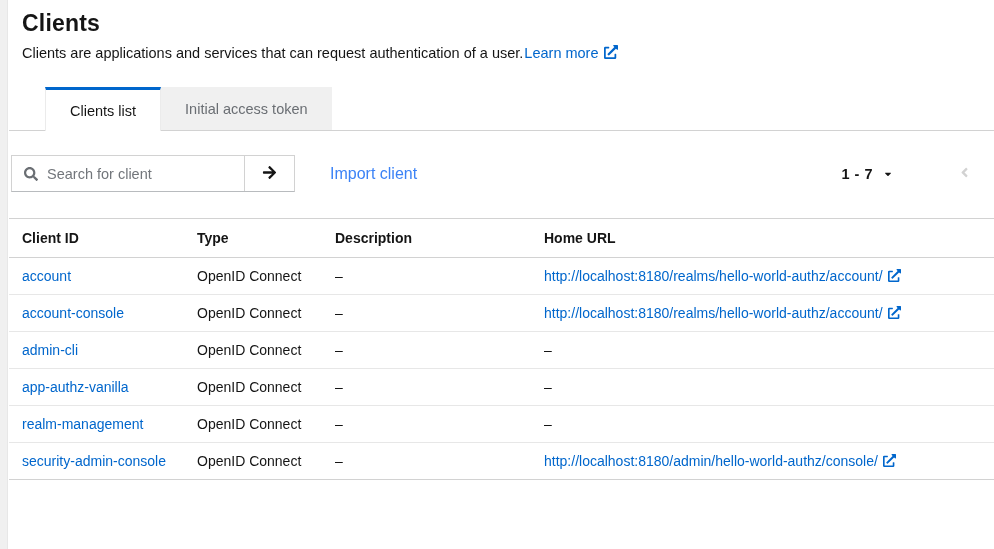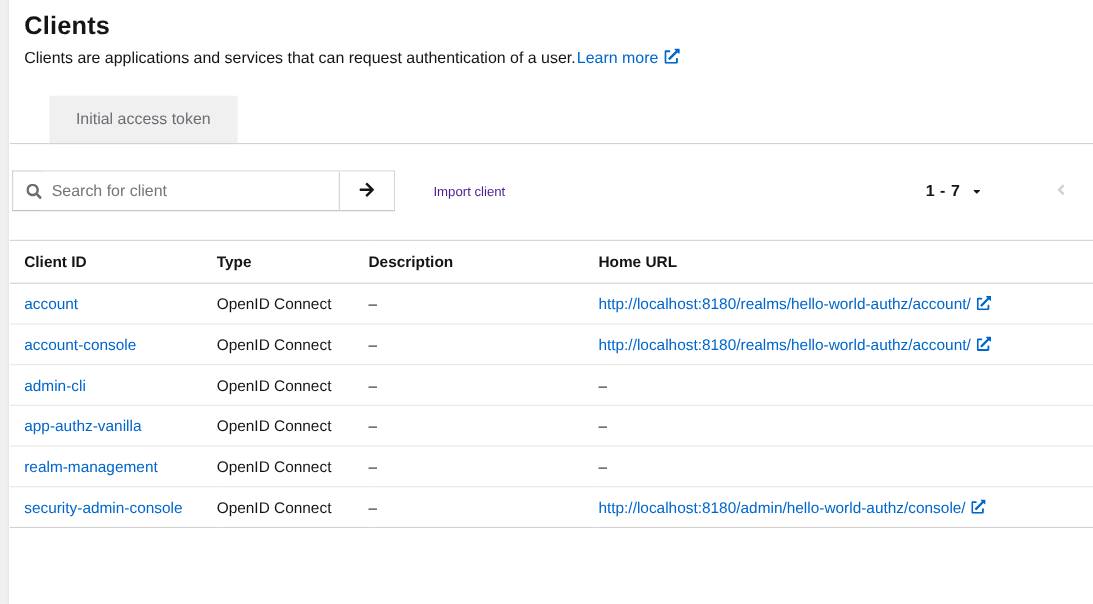--- a/index.html
+++ b/index.html
@@ -33,40 +33,40 @@
   .tab.active {
     background: #ffffff; color: #151515;
     border-top: 3px solid #0066cc;
     border-left: 1px solid #ebebeb; border-right: 1px solid #ebebeb;
   }
   .tab.inactive { background: #f0f0f0; color: #6a6e73; border-bottom: 1px solid #d2d2d2; }
 
   
   .toolbar { display: flex; align-items: center; padding: 24px 14px 26px 2px; }
   .search-group {
-    display: flex; align-items: stretch; width: 348px; height: 37px;
+    display: flex; align-items: stretch; width: 284px; height: 37px;
     border: 1px solid #d2d2d2; border-bottom-color: #b8bbbe; background: #fff;
   }
   .search-icon { display: flex; align-items: center; padding-left: 12px; color: #6a6e73; }
   .search-input {
     flex: 1; border: none; outline: none; padding: 0 8px 0 9px;
     font-size: 14.5px; font-family: "Liberation Sans", sans-serif; color: #151515; min-width: 0;
   }
   .search-input::placeholder { color: #72767b; opacity: 1; }
   .search-submit {
     width: 50px; display: flex; align-items: center; justify-content: center;
     background: #fff; border: none; border-left: 1px solid #d2d2d2; cursor: pointer; color: #151515;
   }
   .btn-primary {
     margin-left: 20px; background: #0066cc; color: #ffffff; border: none; border-radius: 3px;
     font-size: 14.5px; font-family: "Liberation Sans", sans-serif;
     padding: 9px 17px; cursor: pointer; line-height: 19px;
   }
   .link-button {
-    margin-left: 35px; background: none; border: none; color: #4c1d95; font-size: 12px;
+    margin-left: 35px; background: none; border: none; color: #3b82f6; font-size: 16px;
     font-family: "Liberation Sans", sans-serif; cursor: pointer; padding: 0;
   }
   .pagination { margin-left: auto; display: flex; align-items: center; }
   .pagination-toggle {
     display: flex; align-items: center; gap: 10px; background: none; border: none; cursor: pointer;
     font-family: "Liberation Sans", sans-serif; font-size: 14.5px; color: #151515;
   }
   .pagination-range { font-weight: 700; letter-spacing: 0.5px; }
   .caret-icon { color: #151515; display: flex; }
   .pagination-prev {
@@ -97,20 +97,23 @@
     <h1 class="page-title">Clients</h1>
     <div class="page-sub">
       <span>Clients are applications and services that can request authentication of a user.</span><a class="learn-more"><span>Learn more</span><span class="ext-icon"><svg width="14" height="14" viewBox="0 0 512 512" fill="#0066cc">
               <path d="M432 320h-32a16 16 0 0 0-16 16v112H64V128h112a16 16 0 0 0 16-16V80a16 16 0 0 0-16-16H48a48 48 0 0 0-48 48v352a48 48 0 0 0 48 48h352a48 48 0 0 0 48-48V336a16 16 0 0 0-16-16zM488 0H360c-21.37 0-32.05 25.91-17 41l35.73 35.73L135 320.37a24 24 0 0 0 0 34L157.67 377a24 24 0 0 0 34 0l243.61-243.68L471 169c15 15 41 4.5 41-17V24a24 24 0 0 0-24-24z"></path>
             </svg></span></a>
     </div>
   </div>
 
   <div class="tabs">
     <div class="tab-spacer"></div>
+    <div class="tab active">
+      <span>Clients list</span>
+    </div>
     <div class="tab inactive">
       <span>Initial access token</span>
     </div>
   </div>
 
   <div class="toolbar">
     <div class="search-group">
       <span class="search-icon">
         <svg width="14" height="14" viewBox="0 0 512 512" fill="#6a6e73">
             <path d="M505 442.7L405.3 343c-4.5-4.5-10.6-7-17-7H372c27.6-35.3 44-79.7 44-128C416 93.1 322.9 0 208 0S0 93.1 0 208s93.1 208 208 208c48.3 0 92.7-16.4 128-44v16.3c0 6.4 2.5 12.5 7 17l99.7 99.7c9.4 9.4 24.6 9.4 33.9 0l28.3-28.3c9.4-9.4 9.4-24.6 0-33.9zM208 336c-70.7 0-128-57.3-128-128s57.3-128 128-128 128 57.3 128 128-57.3 128-128 128z"></path>

